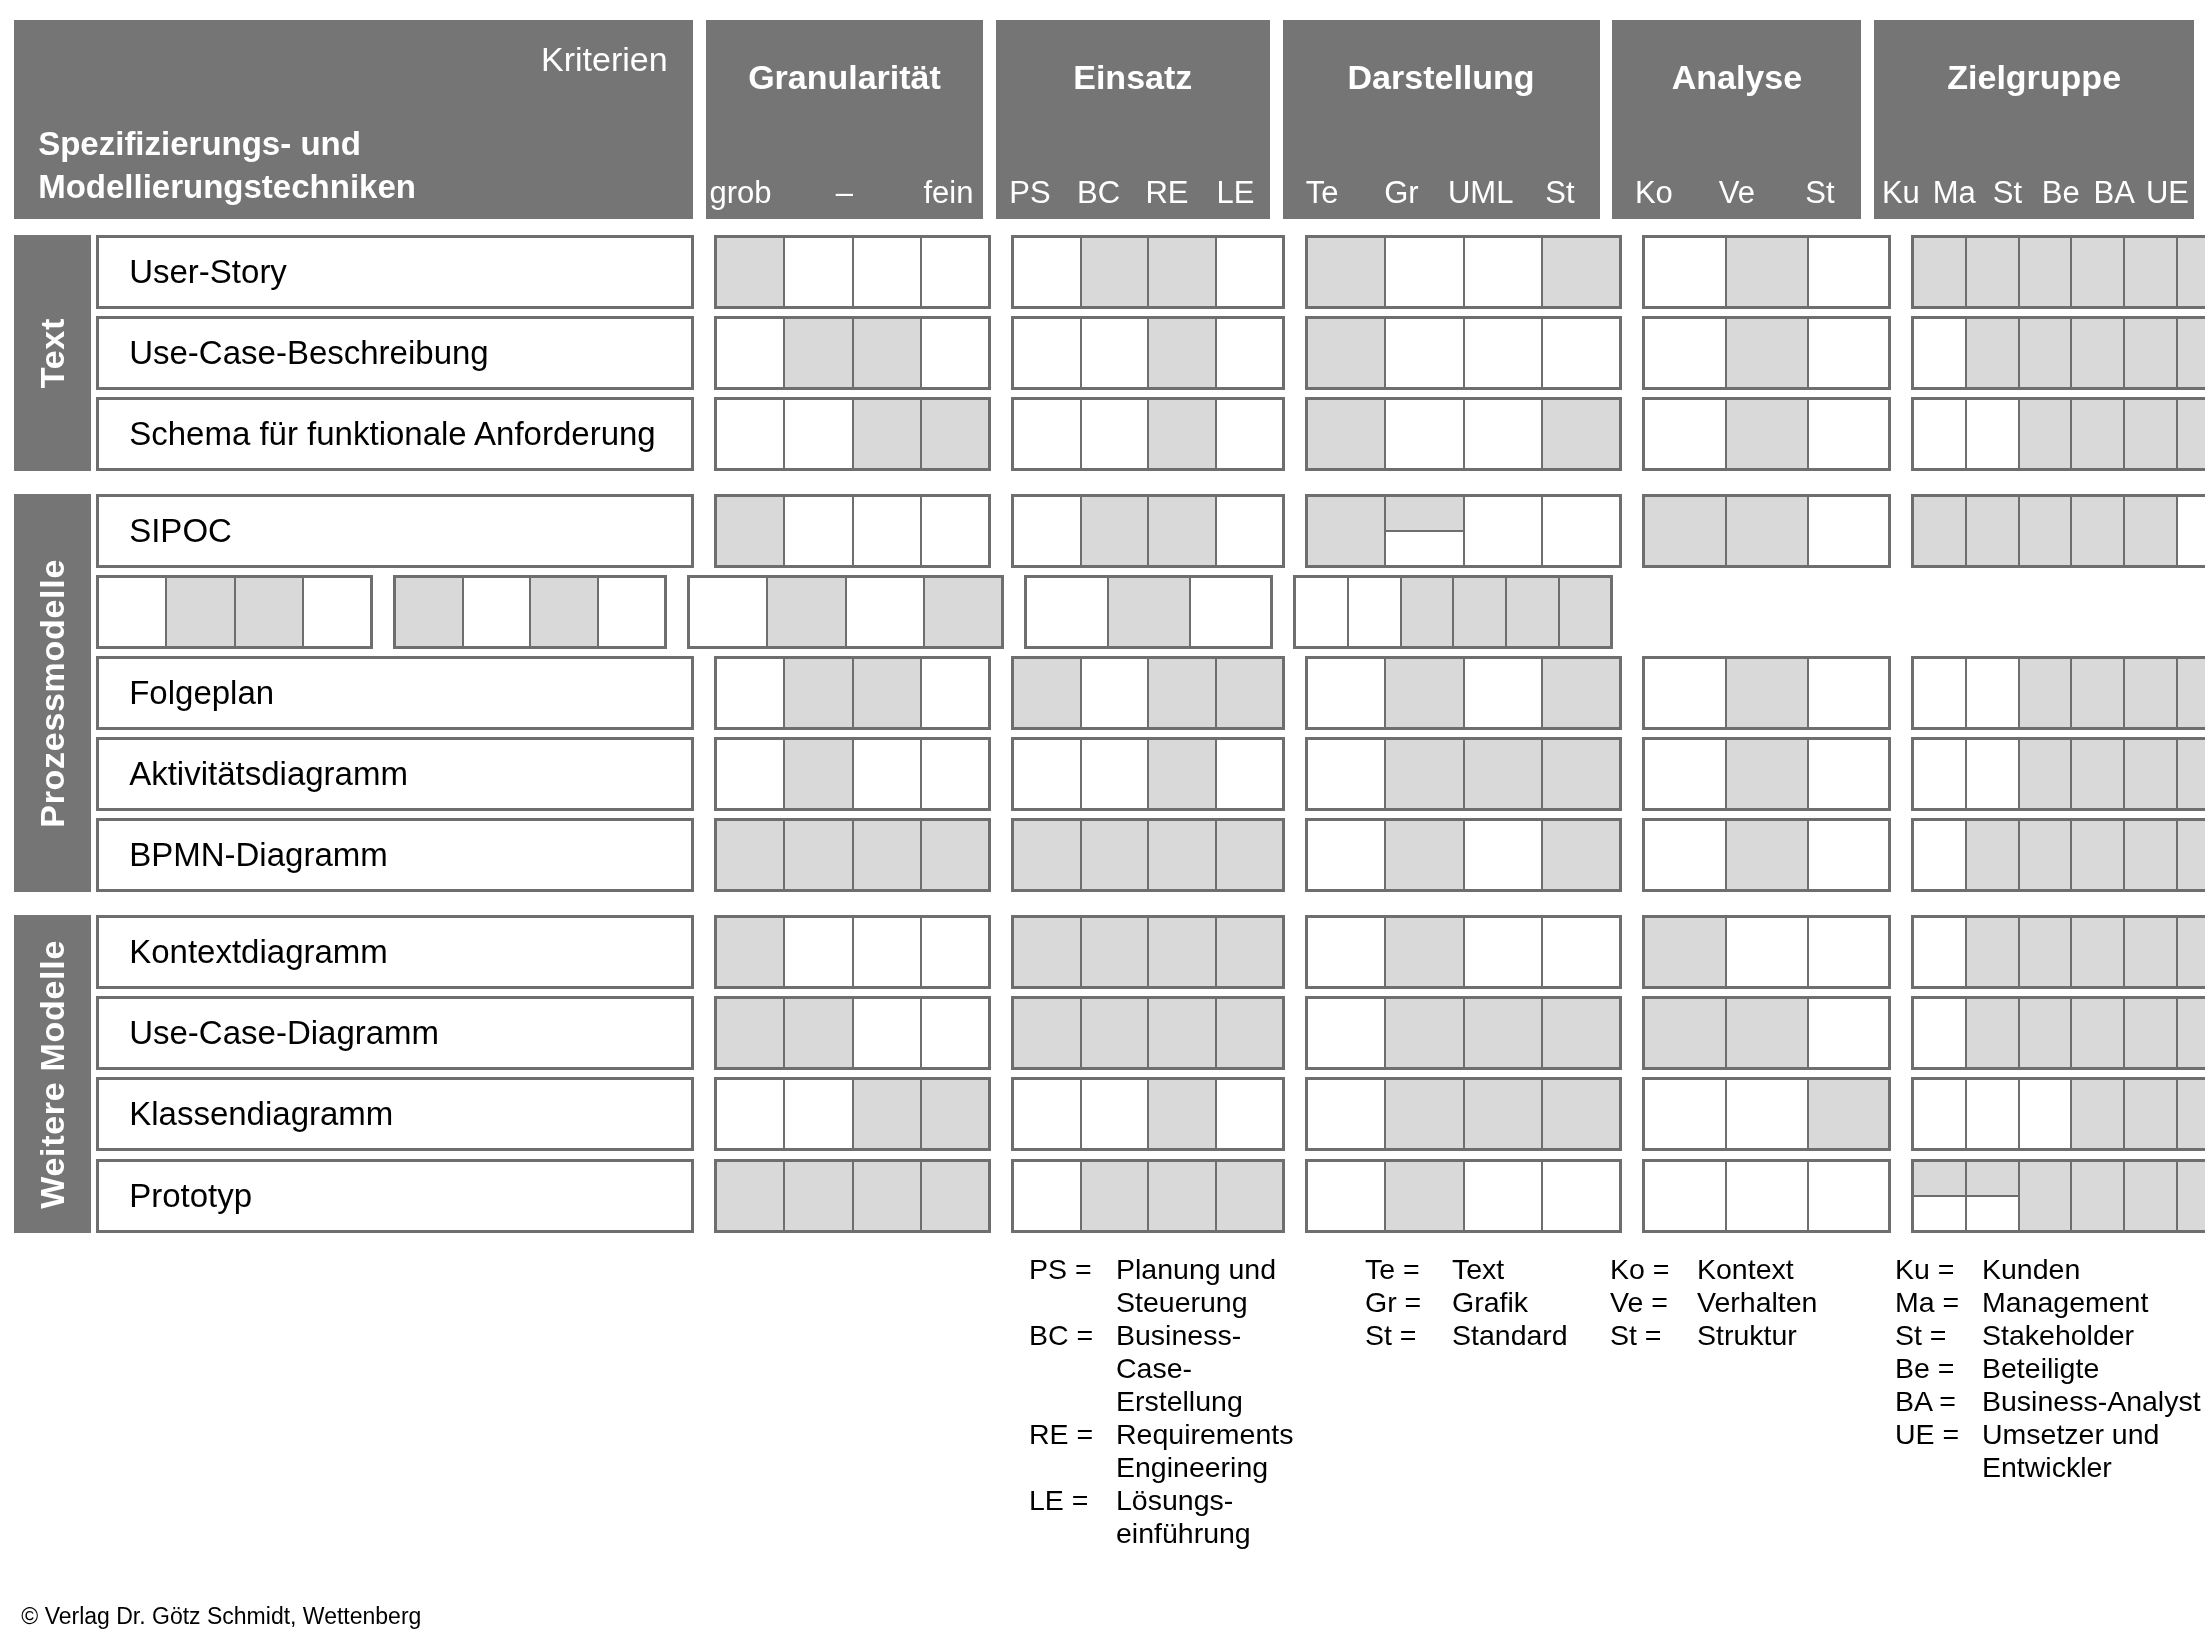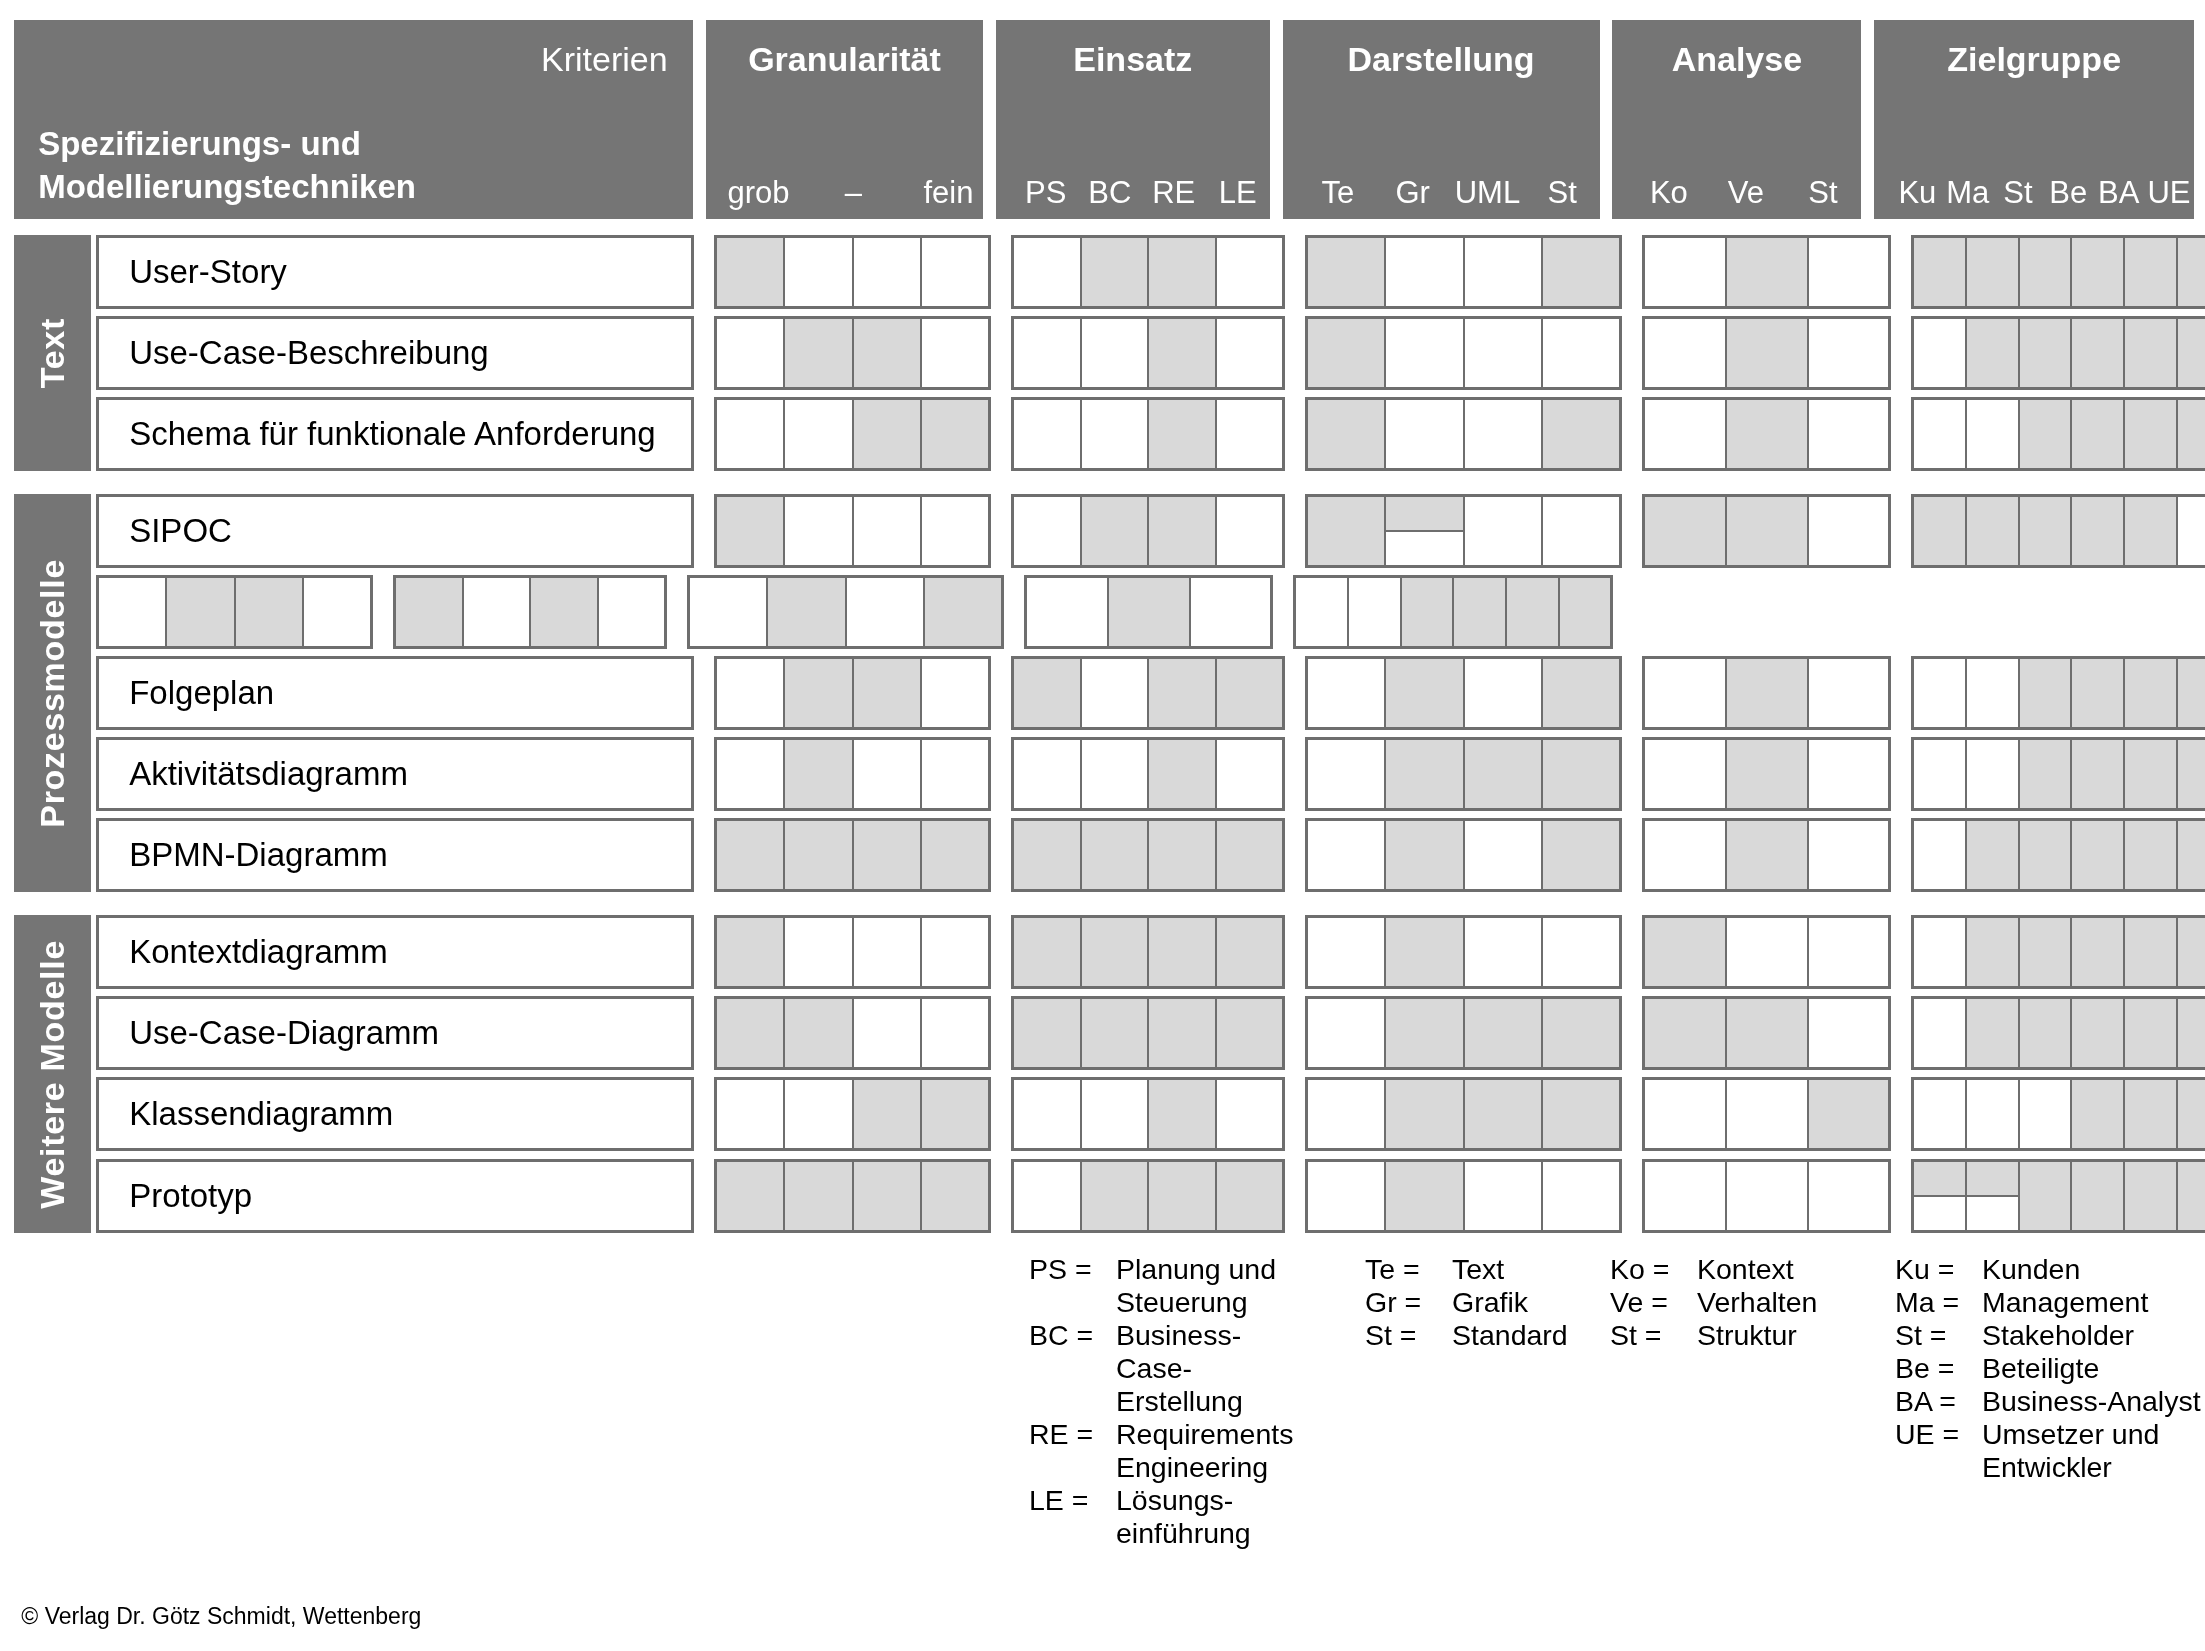--- a/index.html
+++ b/index.html
@@ -13,22 +13,22 @@
   body{font-family:"Liberation Sans", sans-serif;color:#000;}
   .page{position:relative;width:2205px;height:1651px;background:var(--bg);overflow:hidden;}
 
   .matrix{position:absolute;left:14.2px;top:20px;}
   .header-row{display:flex;gap:12.8px;height:199px;margin-bottom:15.7px;}
   .corner{width:679px;background:var(--hdr);color:#fff;position:relative;flex:0 0 auto;}
   .corner-top{position:absolute;top:20px;right:25.6px;font-size:34px;font-weight:normal;}
   .corner-bottom{position:absolute;left:24px;bottom:11.4px;font-size:33px;font-weight:bold;white-space:pre-line;line-height:43px;}
 
   .crit{background:var(--hdr);color:#fff;position:relative;flex:0 0 auto;}
-  .crit-title{text-align:center;margin-top:20px;font-size:34px;font-weight:bold;}
-  .crit-subs{position:absolute;bottom:8.5px;left:0;right:0;display:flex;padding-left:18px;}
+  .crit-title{text-align:center;margin-top:38px;font-size:34px;font-weight:bold;}
+  .crit-subs{position:absolute;bottom:8.5px;left:0;right:0;display:flex;}
   .crit-subs span{flex:1;text-align:center;font-size:31px;}
   .crit-subs.spread span:first-child,.crit-subs.spread span:last-child{flex:0 0 69px;}
 
   .w0{width:277px}.w1{width:274px}.w2{width:317px}.w3{width:249px}.w4{width:320px}
 
   .body{display:flex;flex-direction:column;gap:23px;}
   .group{display:flex;gap:5px;}
   .group-strip{width:77px;background:var(--hdr);display:flex;align-items:center;justify-content:center;flex:0 0 auto;}
   .group-strip span{writing-mode:vertical-rl;transform:rotate(180deg);color:#fff;font-weight:bold;font-size:34px;letter-spacing:0.7px;white-space:nowrap;}
   .group-rows{display:flex;flex-direction:column;gap:7.1px;}

